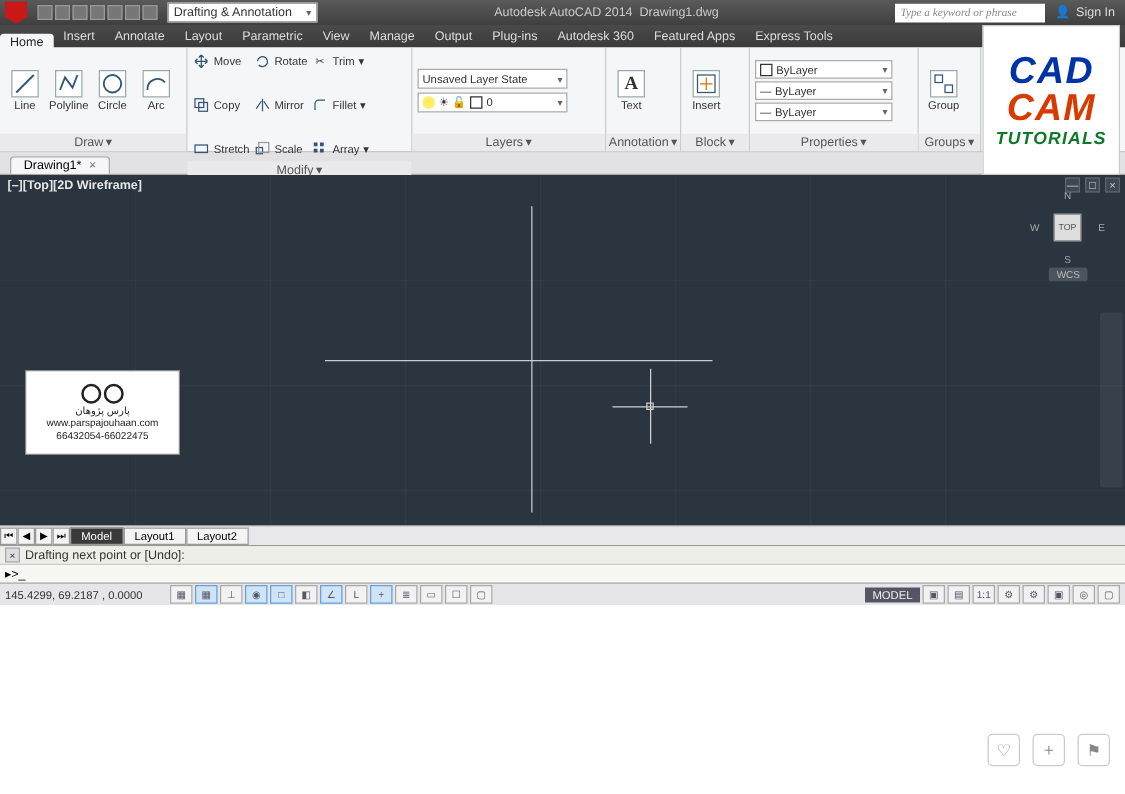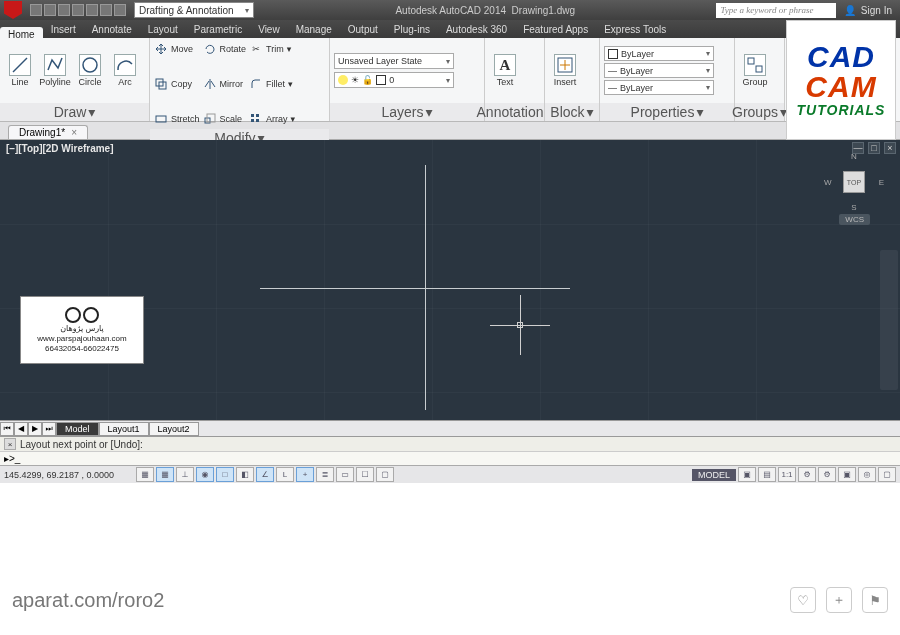--- a/index.html
+++ b/index.html
@@ -14,21 +14,21 @@
 .searchbox { width: 120px; height: 15px; background: #fff; color: #888; font-size: 9px; font-style: italic; padding: 0 4px; display: flex; align-items: center; font-family: Liberation Serif, serif; }
 .signin { display: flex; align-items: center; gap: 4px; margin: 0 8px; }
 
 .menubar { height: 18px; background: linear-gradient(#4a4a4a,#3a3a3a); display: flex; align-items: center; font-size: 10px; color: #ddd; }
 .menubar .tab { padding: 2px 8px; cursor: pointer; }
 .menubar .tab.active { background: #f5f6f7; color: #222; border-radius: 3px 3px 0 0; margin-top: 10px; }
 
 .ribbon { height: 84px; background: #f5f6f7; border-bottom: 1px solid #b8b8b8; display: flex; font-size: 9px; color: #333; }
 .panel { border-right: 1px solid #ccc; display: flex; flex-direction: column; }
 .panel-body { flex: 1; display: flex; align-items: center; padding: 2px 4px; gap: 3px; }
-.panel-title { text-align: center; font-size: 14px; color: #555; padding: 1px 0; background: #eaeaec; display: flex; justify-content: center; align-items: center; gap: 2px; }
+.panel-title { text-align: center; font-size: 10px; color: #555; padding: 1px 0; background: #eaeaec; display: flex; justify-content: center; align-items: center; gap: 2px; }
 .big { display: flex; flex-direction: column; align-items: center; gap: 1px; width: 32px; }
 .big .ic { width: 22px; height: 22px; border: 1px solid #9aa; background: #fff; display: flex; align-items: center; justify-content: center; }
 .big svg { width: 18px; height: 18px; }
 .col { display: flex; flex-direction: column; gap: 18px; }
 .row { display: flex; align-items: center; gap: 3px; height: 17px; }
 .row .ic { width: 14px; height: 14px; display: flex; align-items: center; justify-content: center; }
 .row svg { width: 12px; height: 12px; }
 .layer-dd { width: 120px; height: 16px; background: #fff; border: 1px solid #aaa; display: flex; align-items: center; padding: 0 3px; font-size: 9px; gap: 3px; }
 .prop-dd { width: 110px; height: 15px; background: #fff; border: 1px solid #aaa; display: flex; align-items: center; padding: 0 3px; font-size: 9px; gap: 3px; }
 .dd-arr::after { content: "▾"; margin-left: auto; color: #666; font-size: 8px; }
@@ -424,21 +424,21 @@
     <span>⏭</span>
   </div>
   <div class="lt active">Model</div>
   <div class="lt">Layout1</div>
   <div class="lt">Layout2</div>
 </div>
 
 <div class="cmdarea">
   <div class="cmd-hist">
     <div class="x">×</div>
-    <span>Layout next point or [Undo]:</span>
+    <span>Drafting next point or [Undo]:</span>
   </div>
   <div class="cmd-line">
     <div class="x">▸</div>
     <span>&gt;_</span>
     <input style="">
   </div>
 </div>
 
 <div class="statusbar">
   <div class="coords">145.4299, 69.2187 , 0.0000</div>
@@ -472,19 +472,18 @@
 
 <div class="cad-logo">
   <div class="l1">CAD</div>
   <div class="l2">CAM</div>
   <div class="l3">TUTORIALS</div>
 </div>
 
 </div>
 
 <div class="footer">
-  <div class="src">aparat.com/roro2</div>
   <div class="ctrls">
     <div class="cbtn">♡</div>
     <div class="cbtn">＋</div>
     <div class="cbtn">⚑</div>
   </div>
 </div>
 
 </body></html>

